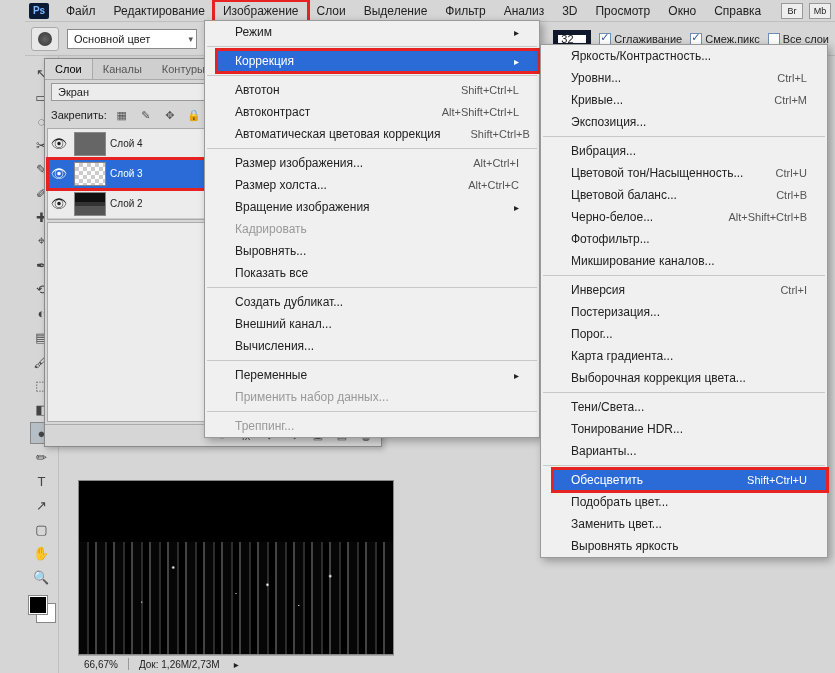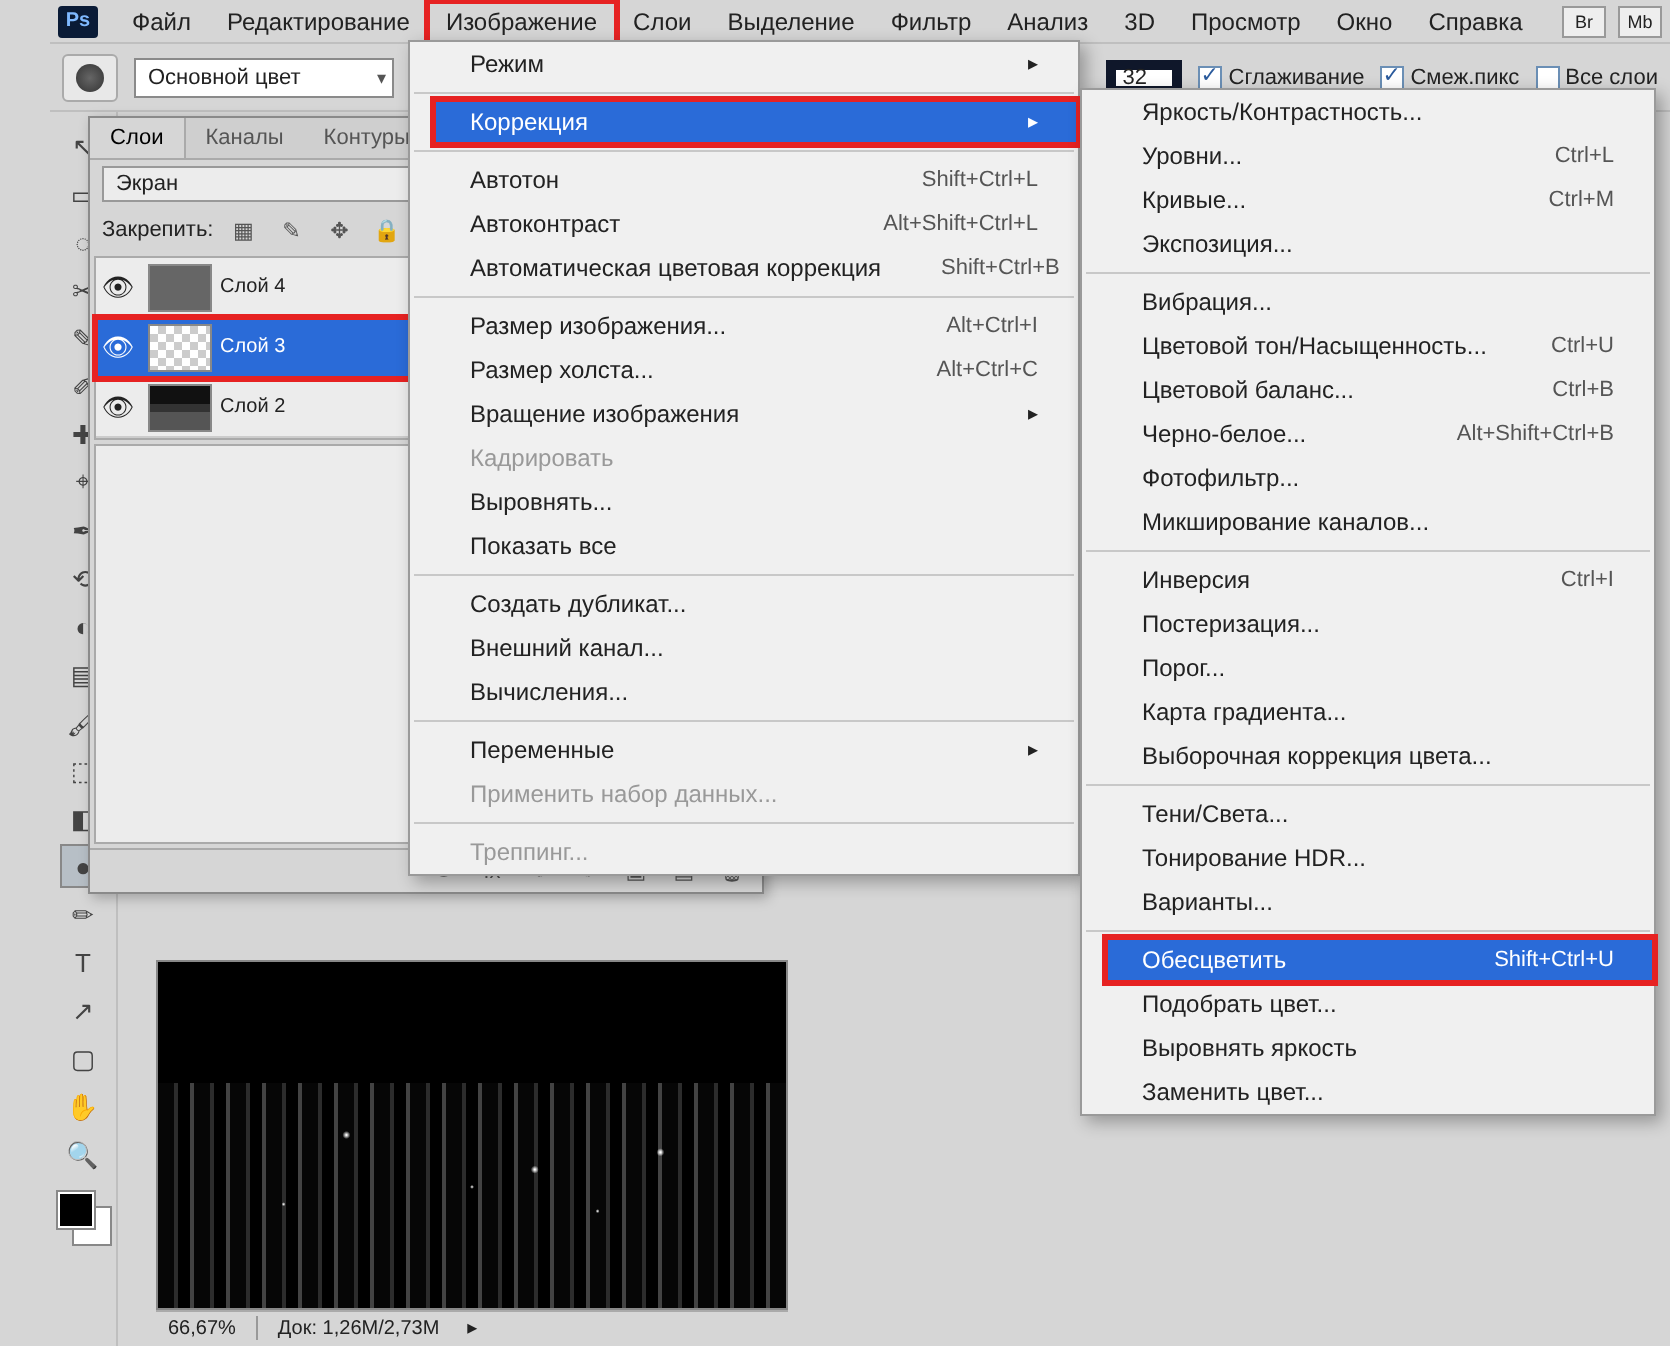--- a/index.html
+++ b/index.html
@@ -353,20 +353,20 @@
       </div>
       <div class="msep"></div>
       <div class="mi hover red-hl">
         <span>Обесцветить</span>
         <span class="sc">Shift+Ctrl+U</span>
       </div>
       <div class="mi">
         <span>Подобрать цвет...</span>
       </div>
       <div class="mi">
+        <span>Заменить цвет...</span>
+      </div>
+      <div class="mi">
         <span>Выровнять яркость</span>
       </div>
-      <div class="mi">
-        <span>Заменить цвет...</span>
-      </div>
     </div>
 
 </div>
 
 </body></html>

